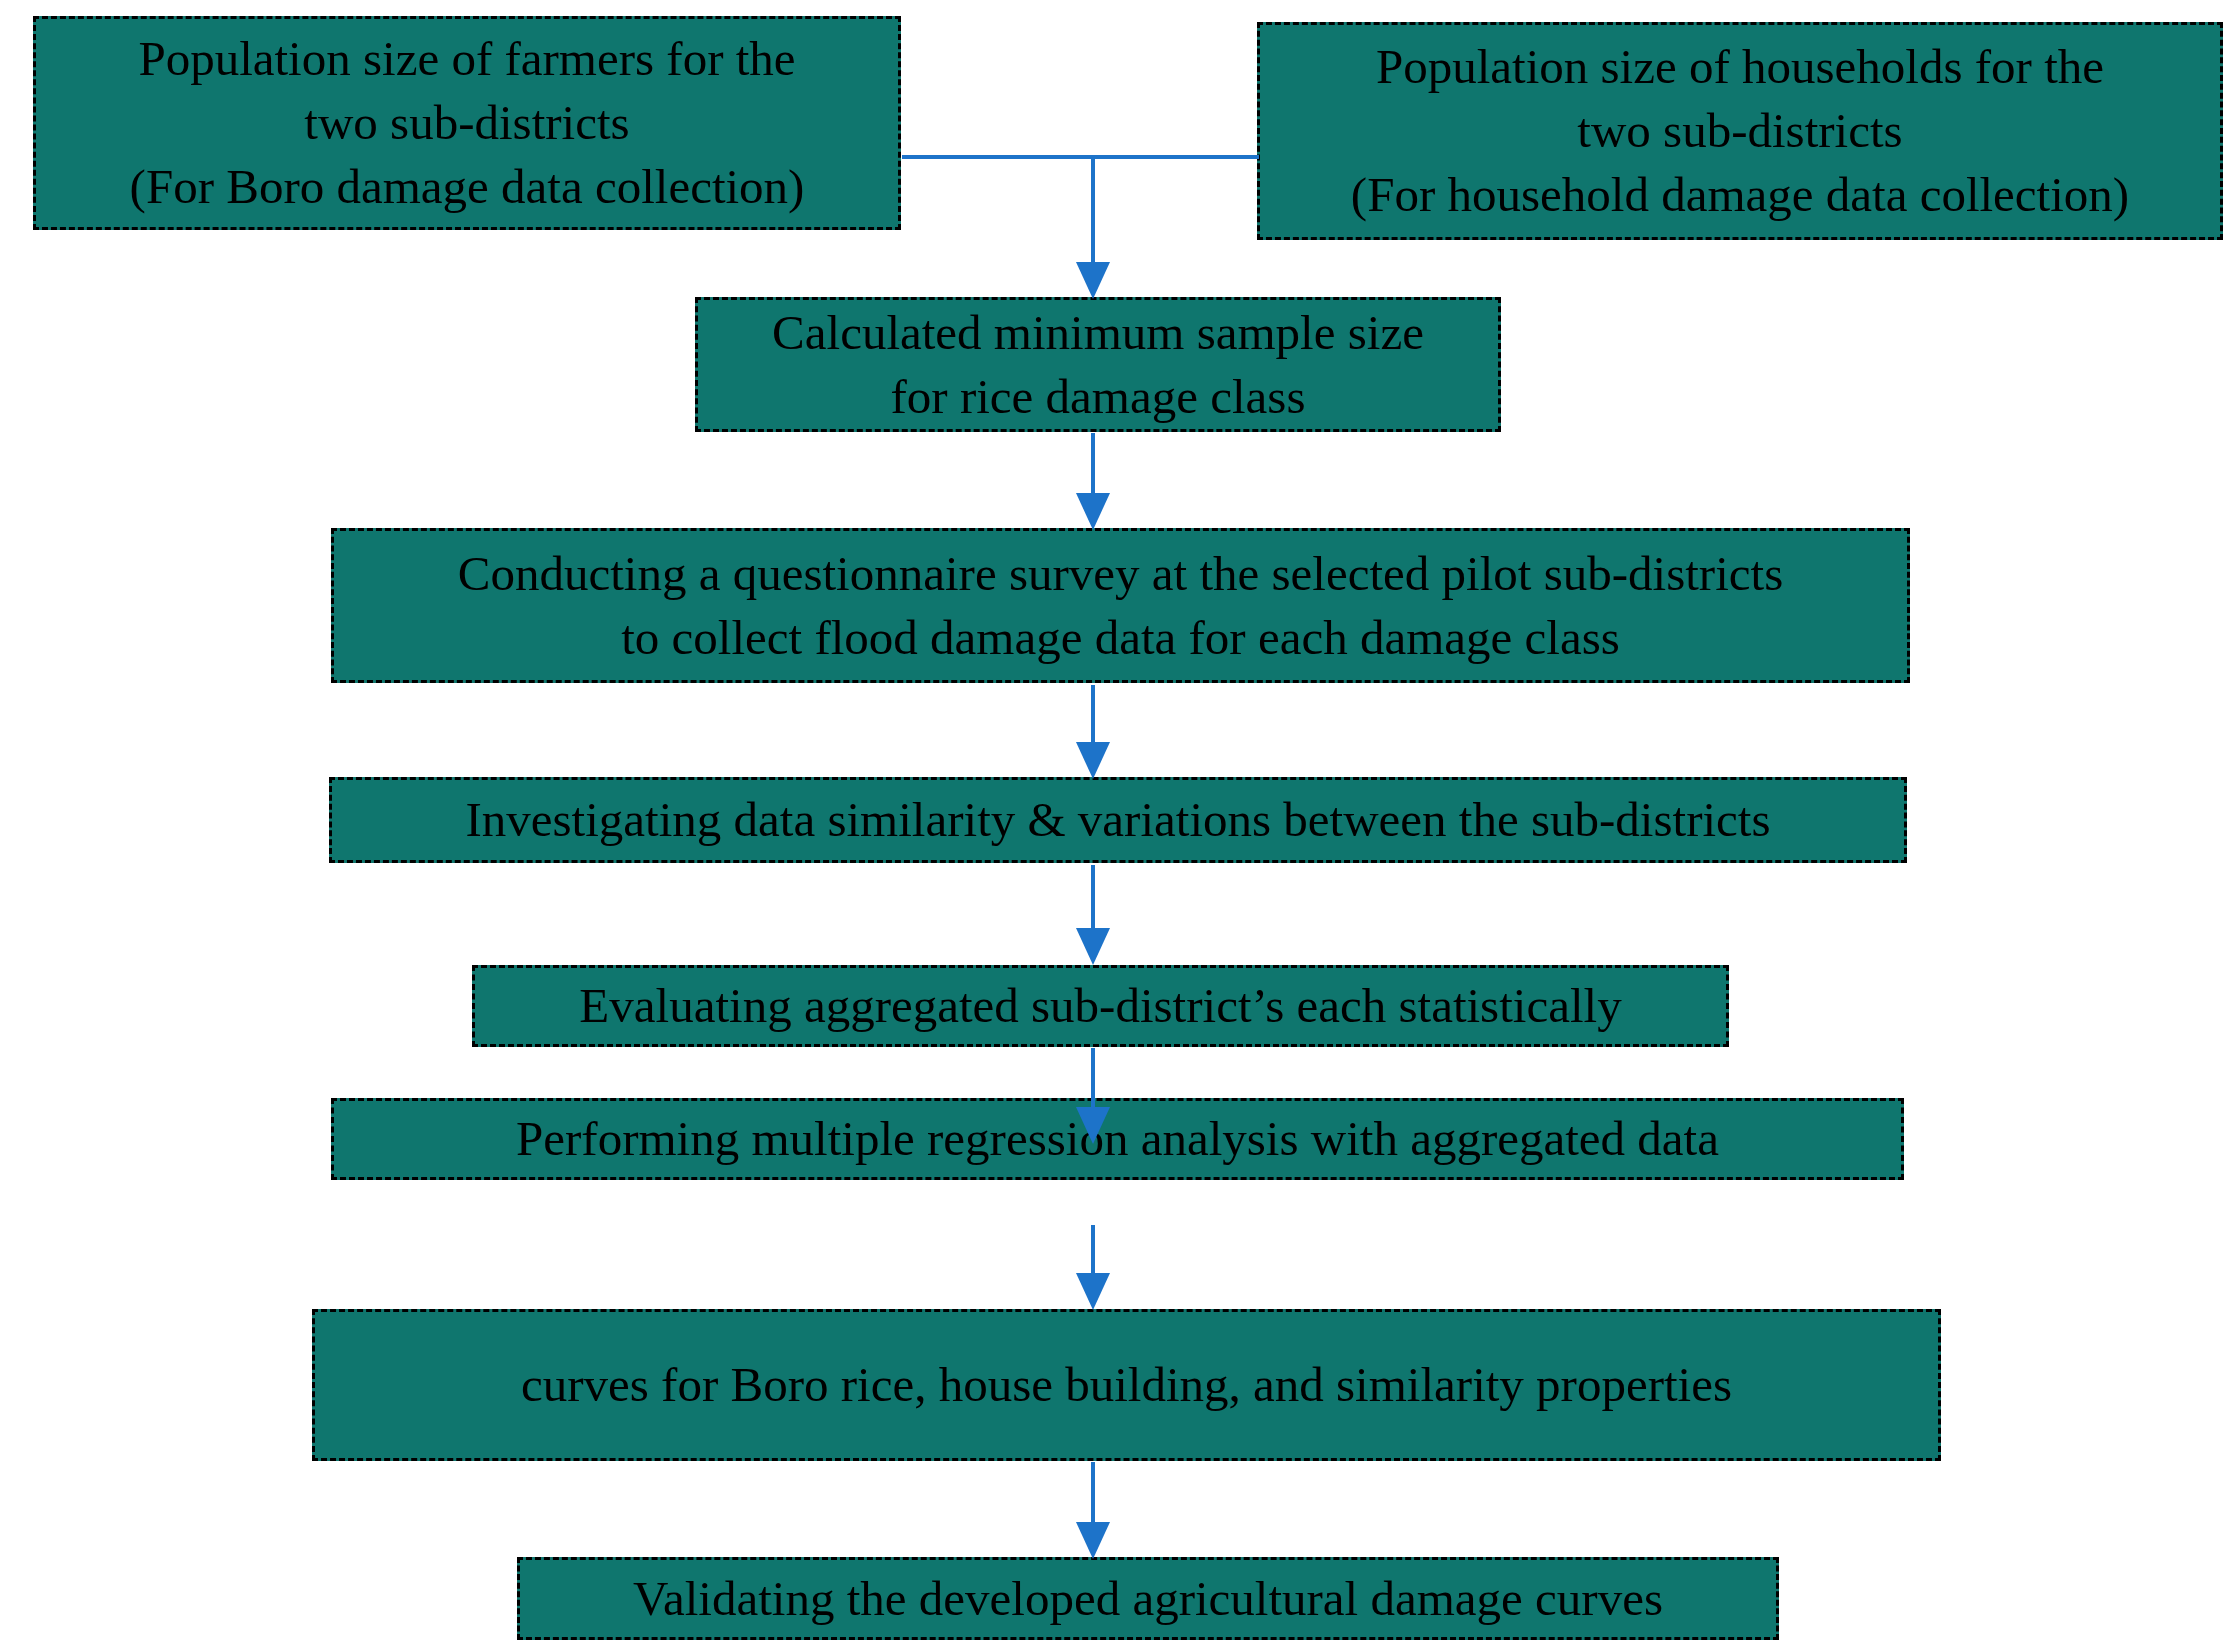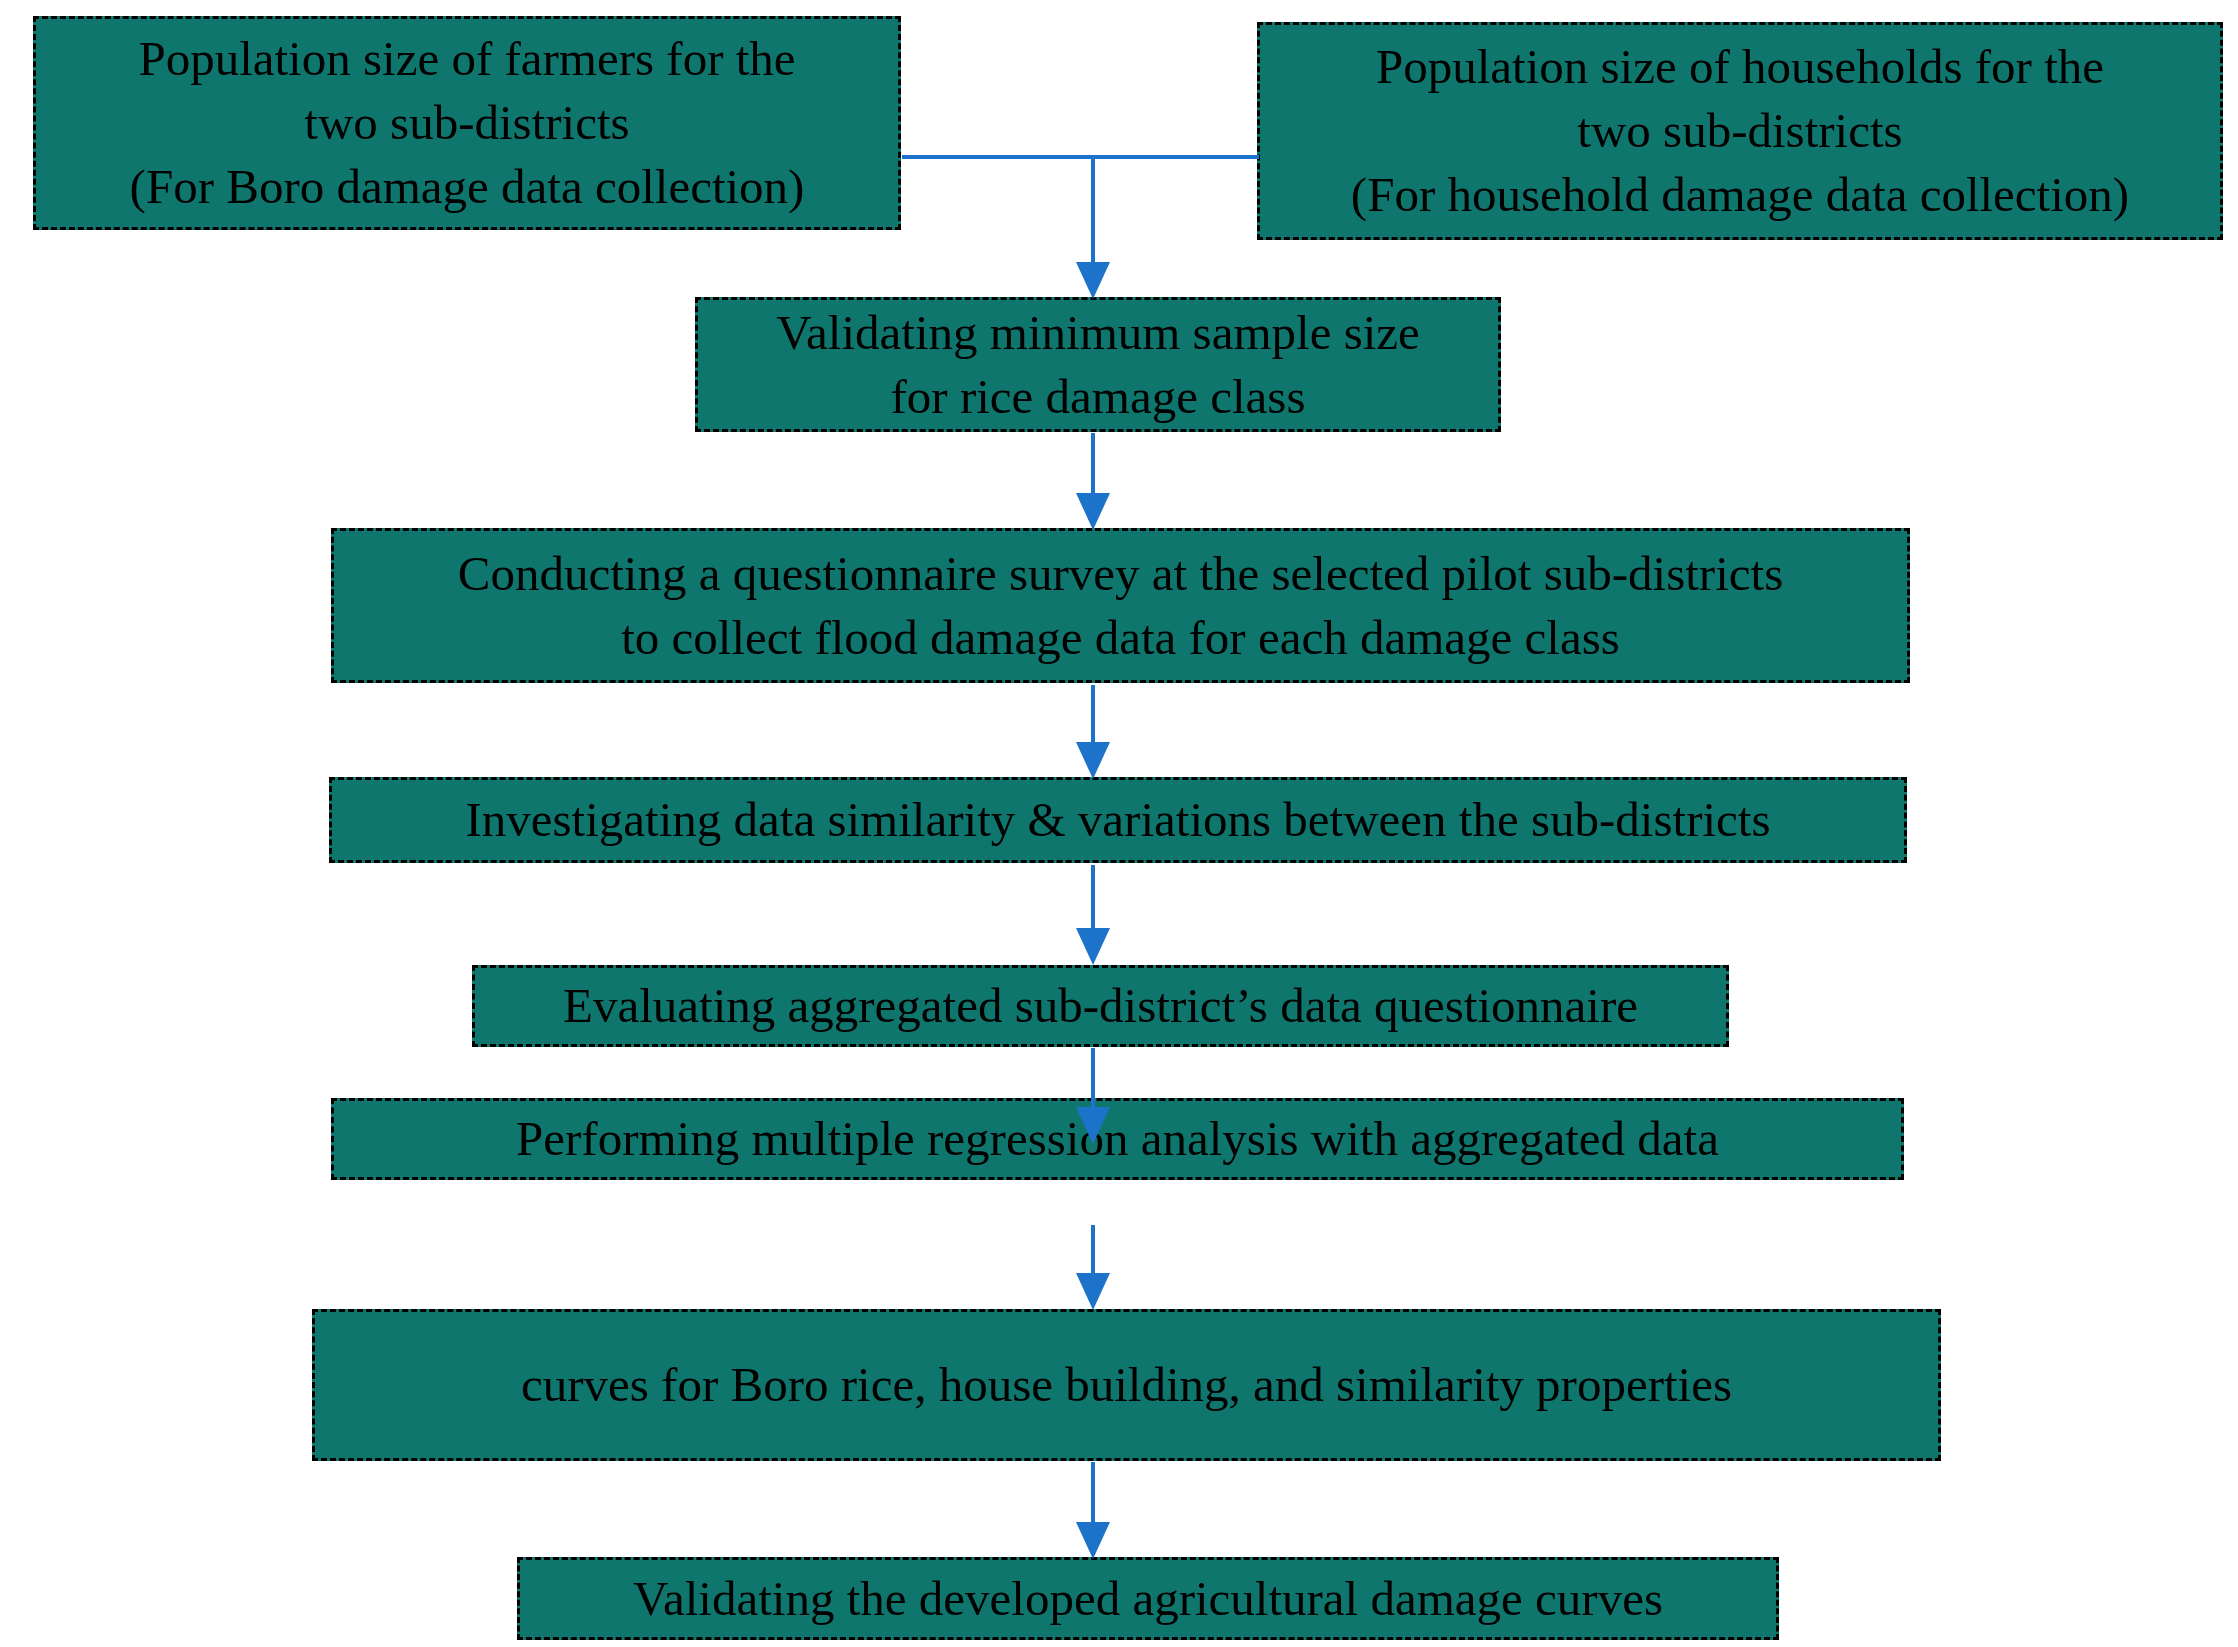--- a/index.html
+++ b/index.html
@@ -64,35 +64,35 @@
   <div class="ln">(For Boro damage data collection)</div>
 </div>
 
 <div class="node" id="node-households">
   <div class="ln">Population size of households for the</div>
   <div class="ln">two sub-districts</div>
   <div class="ln">(For household damage data collection)</div>
 </div>
 
 <div class="node" id="node-sample">
-  <div class="ln">Validating minimum sample size</div>
+  <div class="ln">Calculated minimum sample size</div>
   <div class="ln">for rice damage class</div>
 </div>
 
 <div class="node" id="node-survey">
   <div class="ln">Conducting a questionnaire survey at the selected pilot sub-districts</div>
   <div class="ln">to collect flood damage data for each damage class</div>
 </div>
 
 <div class="node" id="node-similarity">
   <div class="ln">Investigating data similarity &amp; variations between the sub-districts</div>
 </div>
 
 <div class="node" id="node-evaluate">
-  <div class="ln">Evaluating aggregated sub-district’s data questionnaire</div>
+  <div class="ln">Evaluating aggregated sub-district’s each statistically</div>
 </div>
 
 <div class="node" id="node-regression">
   <div class="ln">Performing multiple regression analysis with aggregated data</div>
 </div>
 
 <div class="node" id="node-identify">
   <div class="ln">curves for Boro rice, house building, and similarity properties</div>
 </div>
 

